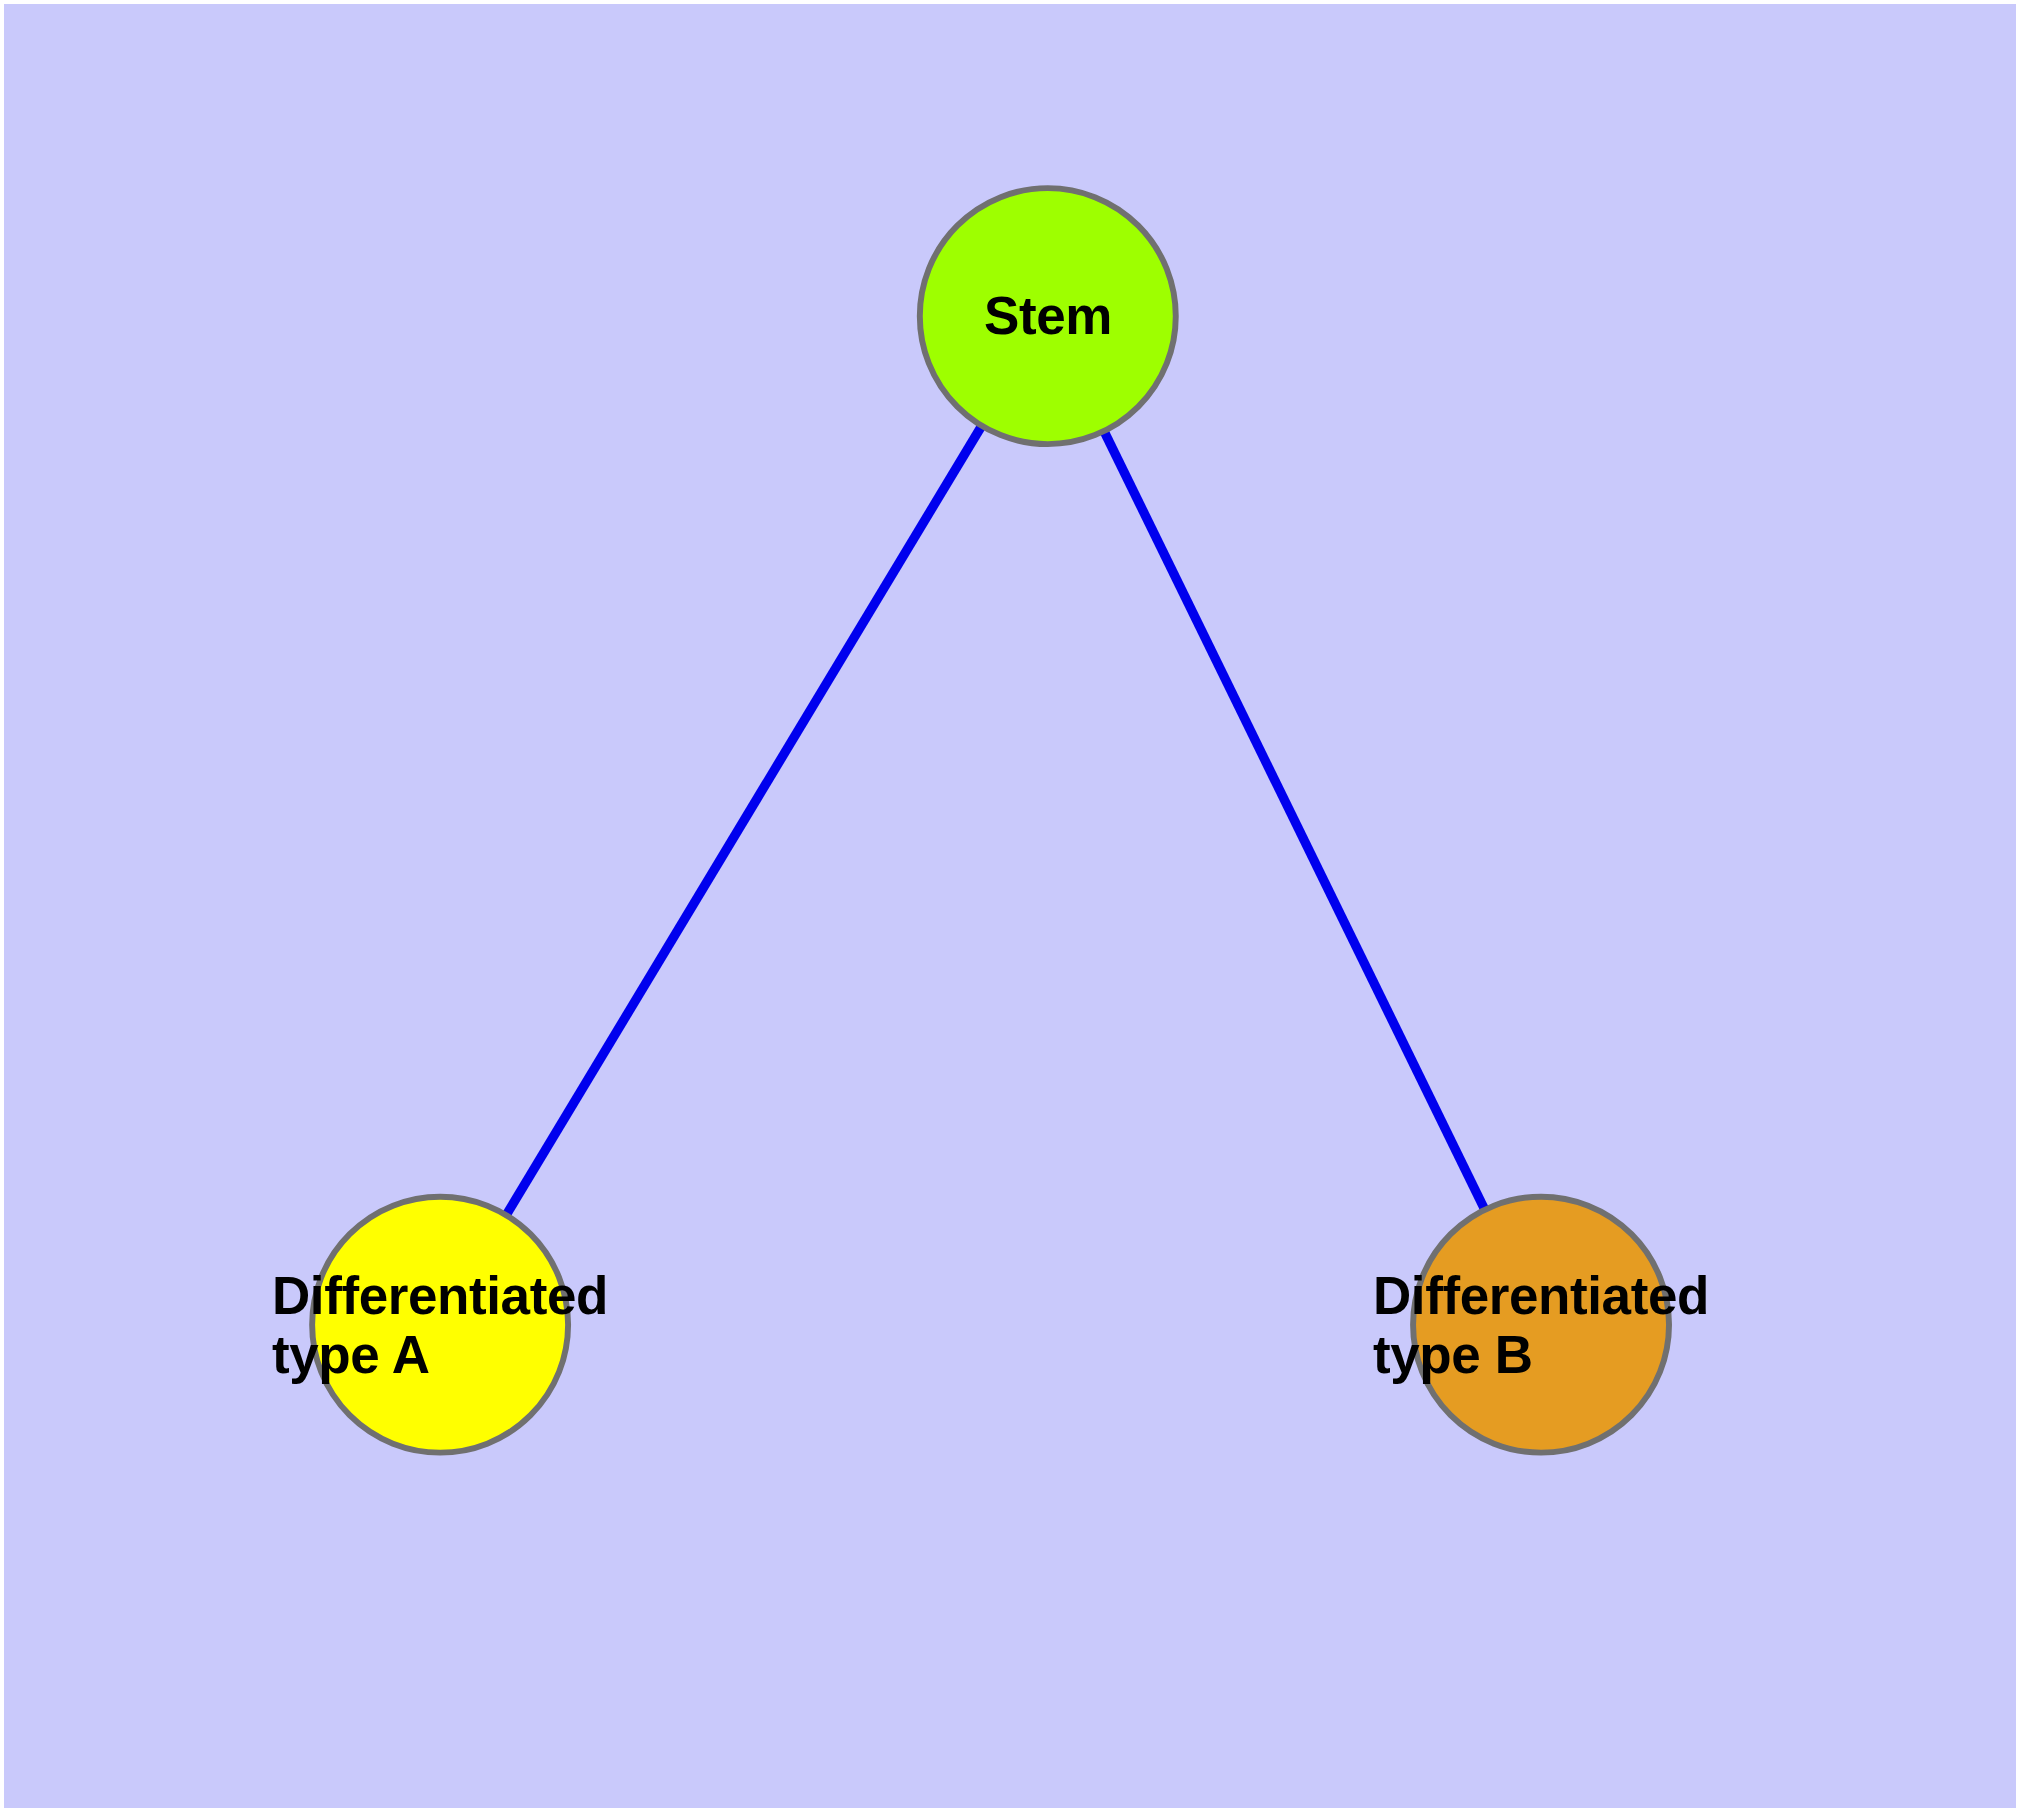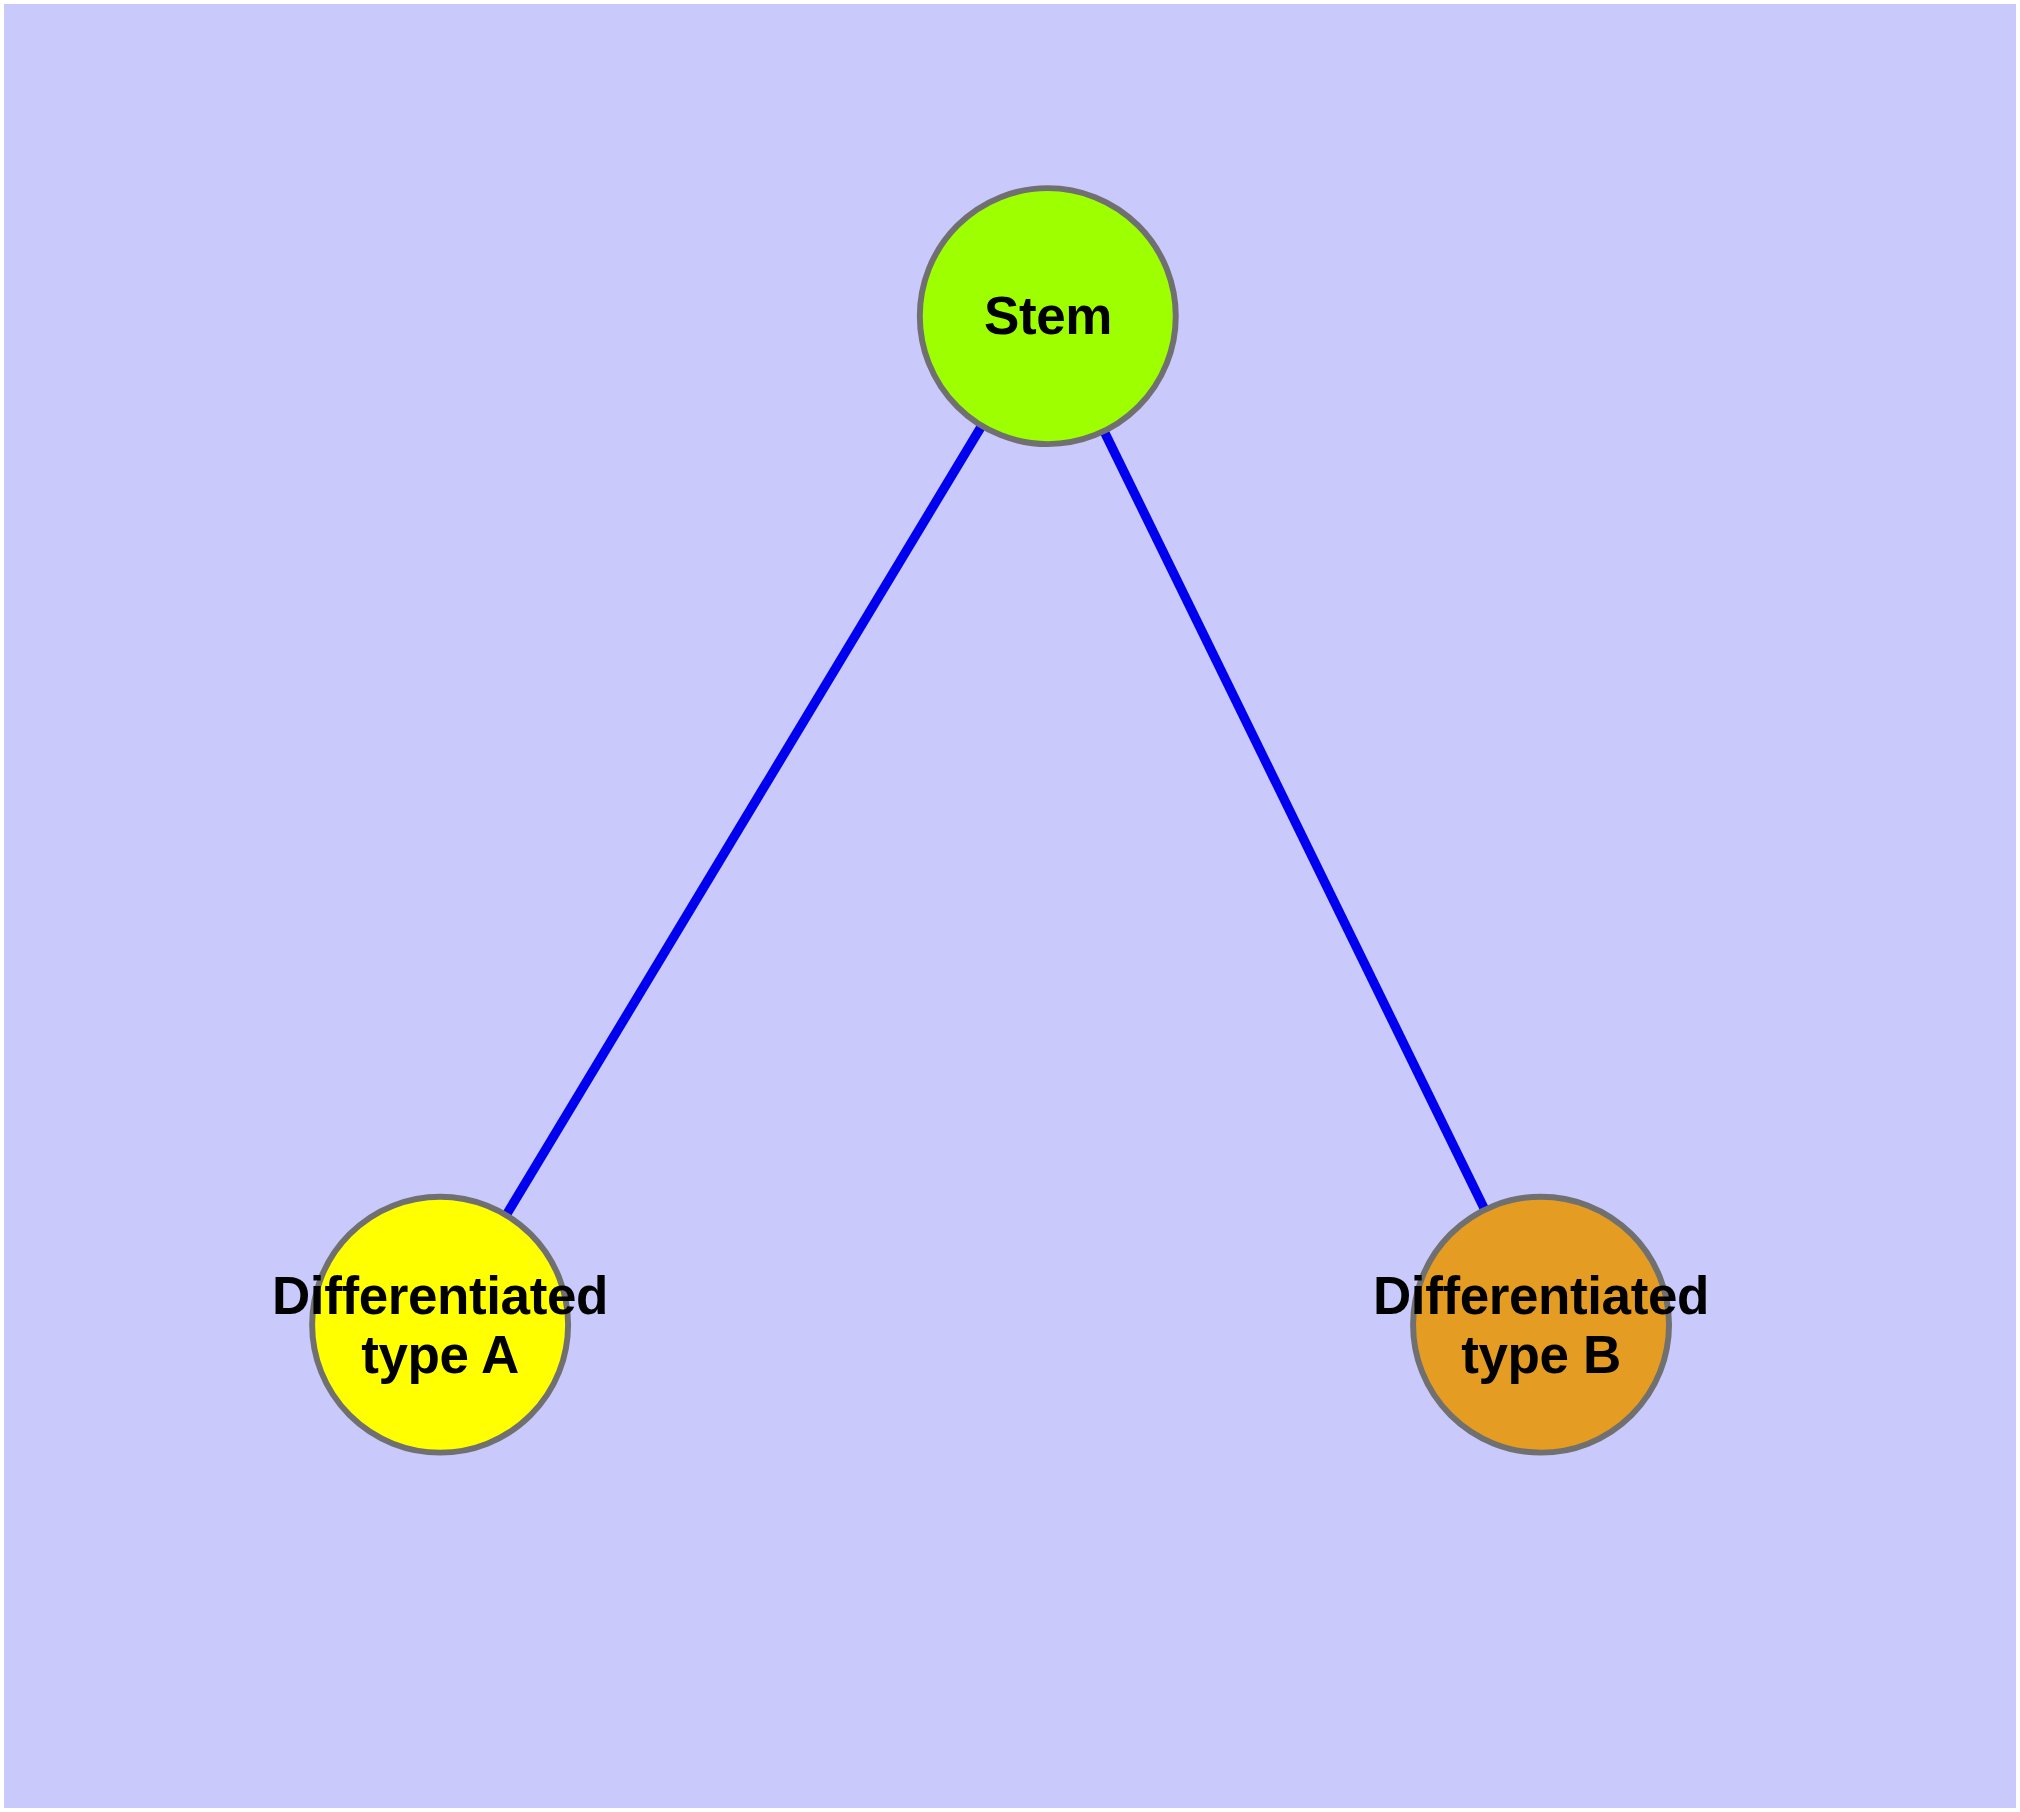--- a/index.html
+++ b/index.html
@@ -36,21 +36,20 @@
     stroke: #0000ee;
     stroke-width: 11;
     stroke-linecap: butt;
   }
   .node-circle {
     stroke: #707070;
     stroke-width: 7;
   }
   .node-label {
     position: absolute;
-    text-align: center;
     font-weight: bold;
     color: #000000;
     font-size: 53px;
     line-height: 1.12;
     letter-spacing: -0.4px;
     white-space: pre;
     pointer-events: none;
     transform: translate(-50%, -50%);
   }
 </style>

